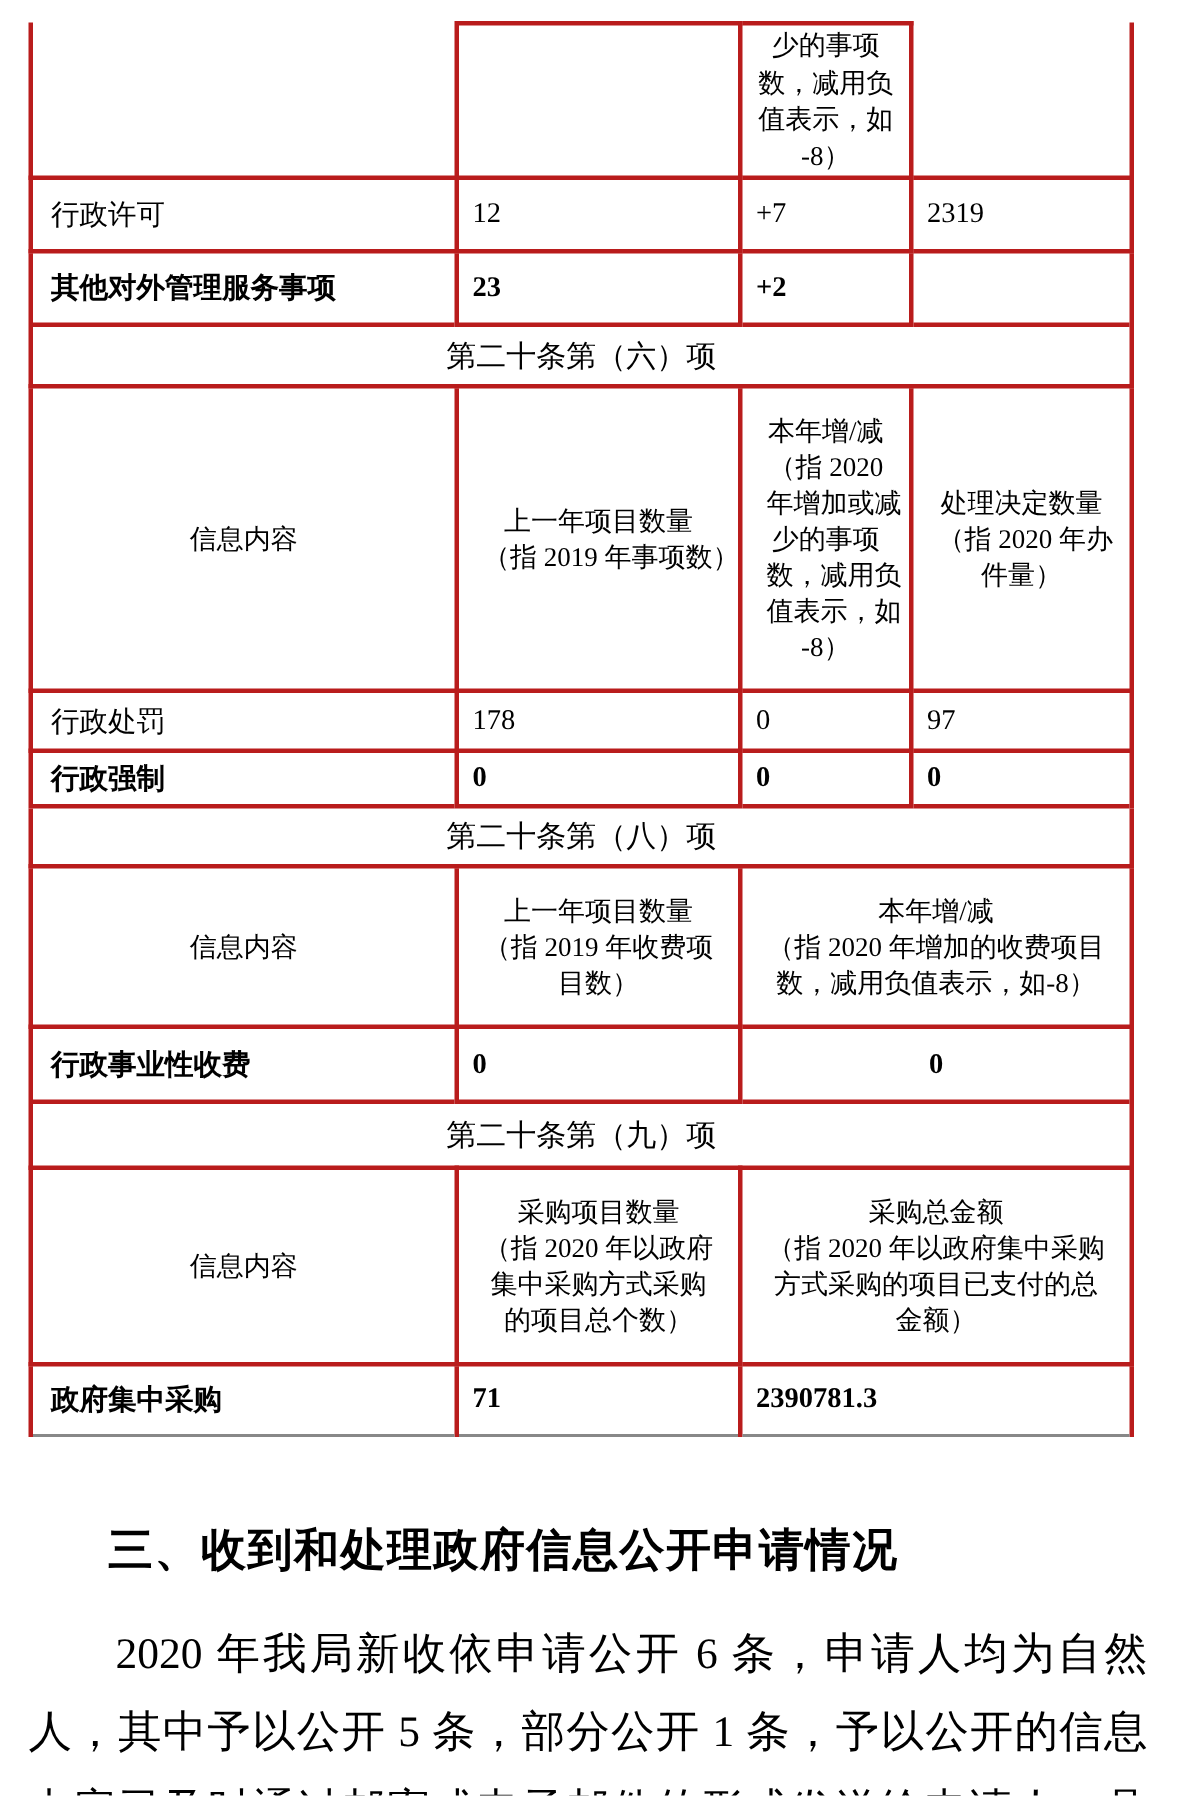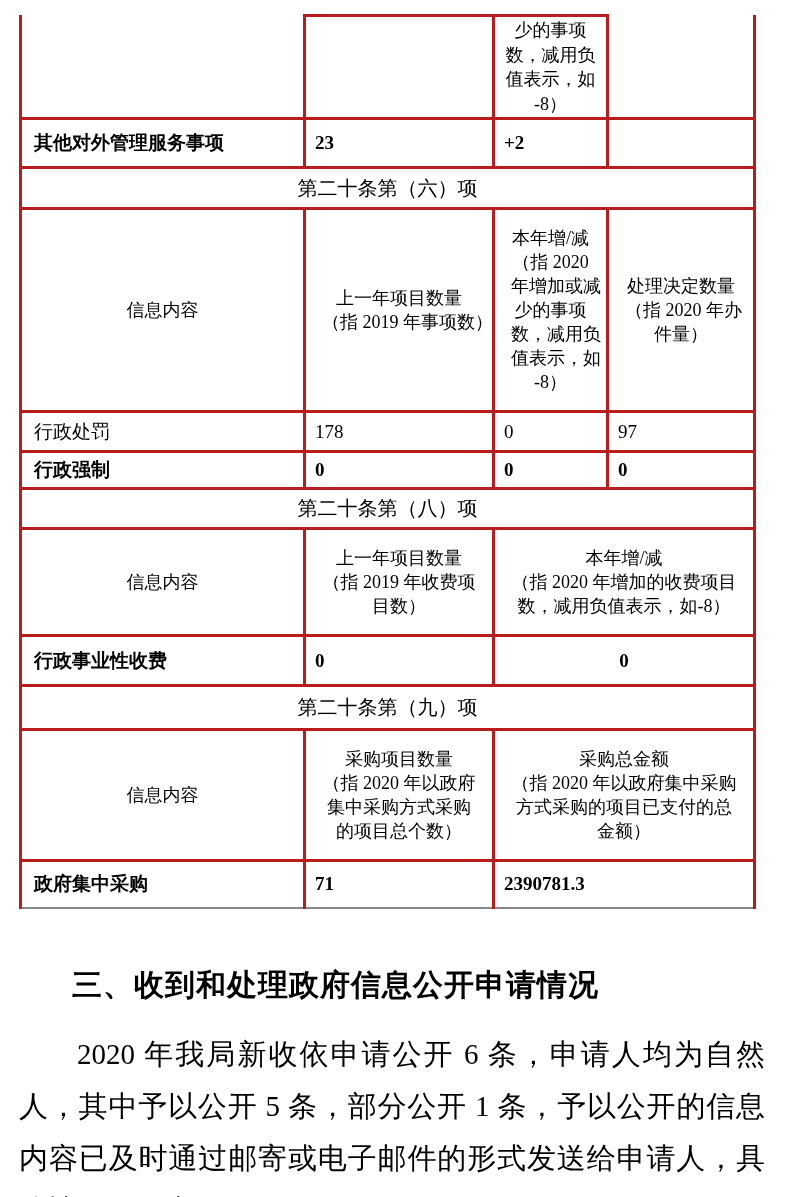--- a/index.html
+++ b/index.html
@@ -72,20 +72,26 @@
         <tr class="carry">
       <td class="no-top"></td>
       <td></td>
       <td class="frag">少的事项
 数，减用负
 值表示，如
 -8）</td>
       <td class="no-top"></td>
     </tr>
 
+    <tr class="rh49">
+      <td class="lbl">行政许可</td>
+      <td class="val">12</td>
+      <td class="val">+7</td>
+      <td class="val">2319</td>
+    </tr>
     <tr class="rh49 sep">
       <td class="lbl">其他对外管理服务事项</td>
       <td class="val">23</td>
       <td class="val">+2</td>
       <td class="val"></td>
     </tr>
 
     <tr class="rh41">
       <td class="title-cell" colspan="4">第二十条第（六）项</td>
     </tr>

